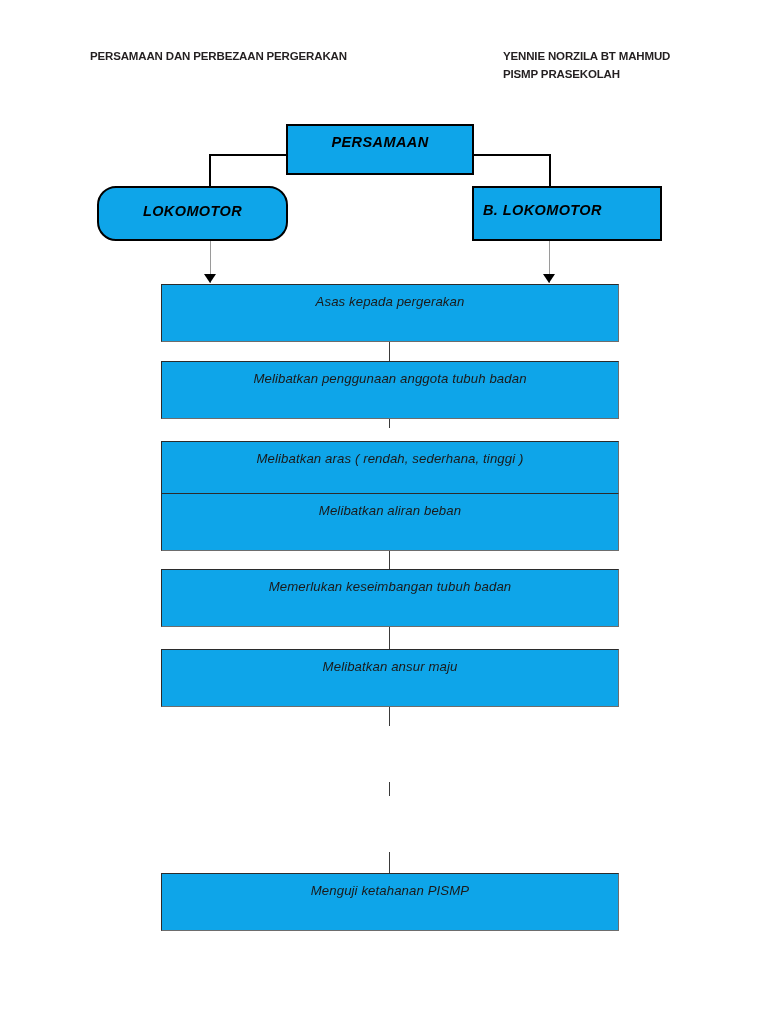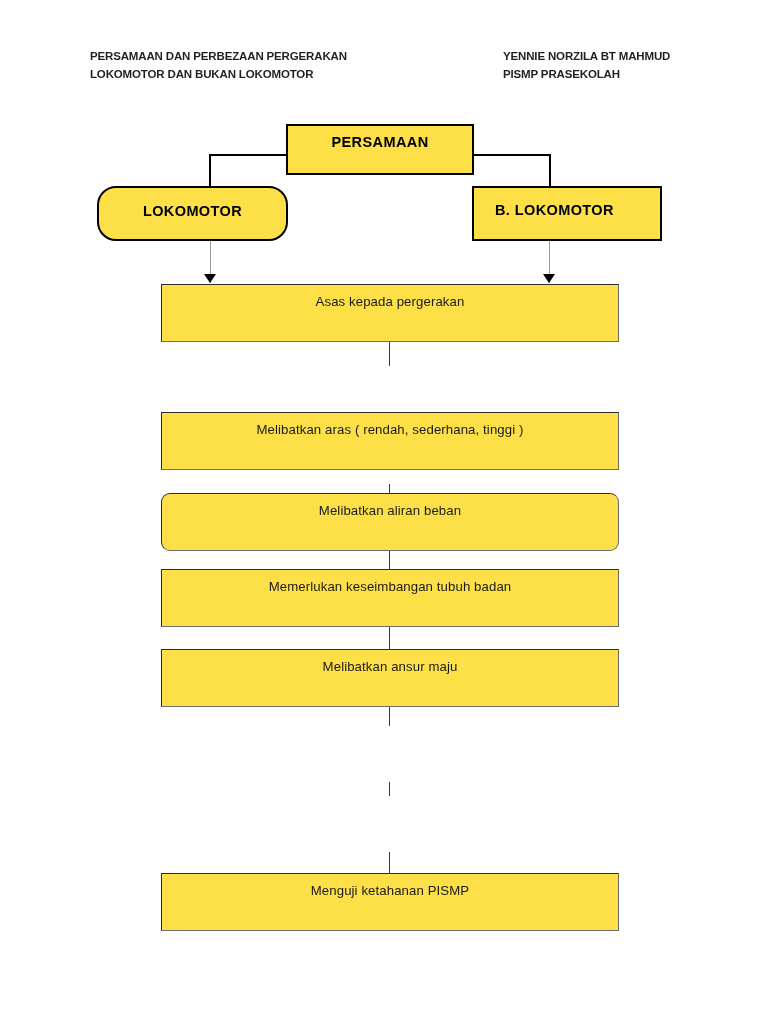--- a/index.html
+++ b/index.html
@@ -34,24 +34,25 @@
     white-space: nowrap;
   }
   #hdr-left  { left: 90px; top: 47px; }
   #hdr-right { left: 503px; top: 47px; }
   .header-block .line { display: block; }
 
   
   .node {
     position: absolute;
     box-sizing: border-box;
-    background: #fde047;
+    background: #0ea5e9;
     border: 1.6px solid #2b2b2b;
     border-right-color: #6d6d6d;
     border-bottom-color: #6d6d6d;
+    font-style: italic;
   }
   .node .label {
     position: absolute;
     left: 0; right: 0;
     text-align: center;
     white-space: nowrap;
   }
 
   
   .node.top {
@@ -63,21 +64,21 @@
     letter-spacing: 0.4px;
   }
 
   #box-persamaan { left: 286px; top: 124px; width: 188px; height: 51px; z-index: 5; }
   #box-persamaan .label { top: 8px; }
 
   #box-lokomotor { left: 97px; top: 186px; width: 191px; height: 55px; z-index: 5; border-radius: 19px; }
   #box-lokomotor .label { top: 15px; }
 
   #box-b-lokomotor { left: 472px; top: 186px; width: 190px; height: 55px; z-index: 5; }
-  #box-b-lokomotor .label { top: 14px; text-align: left; padding-left: 21px; }
+  #box-b-lokomotor .label { top: 14px; text-align: left; padding-left: 9px; }
 
   
   .node.item {
     left: 161px;
     width: 458px;
     height: 58px;
   }
   .node.item .label {
     top: 9px;
     font-size: 13.2px;
@@ -113,21 +114,20 @@
     border-top: 9px solid #000000;
   }
 </style>
 </head>
 <body>
 
 <div id="page">
 
   <div class="header-block" id="hdr-left">
     <span class="line">PERSAMAAN DAN PERBEZAAN PERGERAKAN</span>
-    <span class="line">LOKOMOTOR DAN BUKAN LOKOMOTOR</span>
   </div>
 
   <div class="header-block" id="hdr-right">
     <span class="line">YENNIE NORZILA BT MAHMUD</span>
     <span class="line">PISMP PRASEKOLAH</span>
   </div>
 
   <div class="conn h" style="left:209px; top:154px; width:82px;"></div>
   <div class="conn v" style="left:209px; top:154px; height:34px;"></div>
 
@@ -158,26 +158,29 @@
   <div class="link" style="left:389px; top:550px; height:20px;"></div>
   <div class="link" style="left:389px; top:626px; height:24px;"></div>
   <div class="link" style="left:389px; top:706px; height:20px;"></div>
   <div class="link" style="left:389px; top:782px; height:14px;"></div>
   <div class="link" style="left:389px; top:852px; height:22px;"></div>
 
   <div class="node item" style="top:284px;padding-left:20px;">
     <span class="label">Asas kepada pergerakan</span>
   </div>
 
+  <div class="node item" style="top:361px;">
+    <span class="label">Melibatkan penggunaan anggota tubuh badan</span>
+  </div>
 
-  <div class="node item" style="top:412px;">
+  <div class="node item" style="top:441px;">
     <span class="label">Melibatkan aras ( rendah, sederhana, tinggi )</span>
   </div>
 
-  <div class="node item" style="top:493px;border-radius:9px;">
+  <div class="node item" style="top:493px;">
     <span class="label">Melibatkan aliran beban</span>
   </div>
 
   <div class="node item" style="top:569px;">
     <span class="label">Memerlukan keseimbangan tubuh badan</span>
   </div>
 
   <div class="node item" style="top:649px;">
     <span class="label">Melibatkan ansur maju</span>
   </div>

